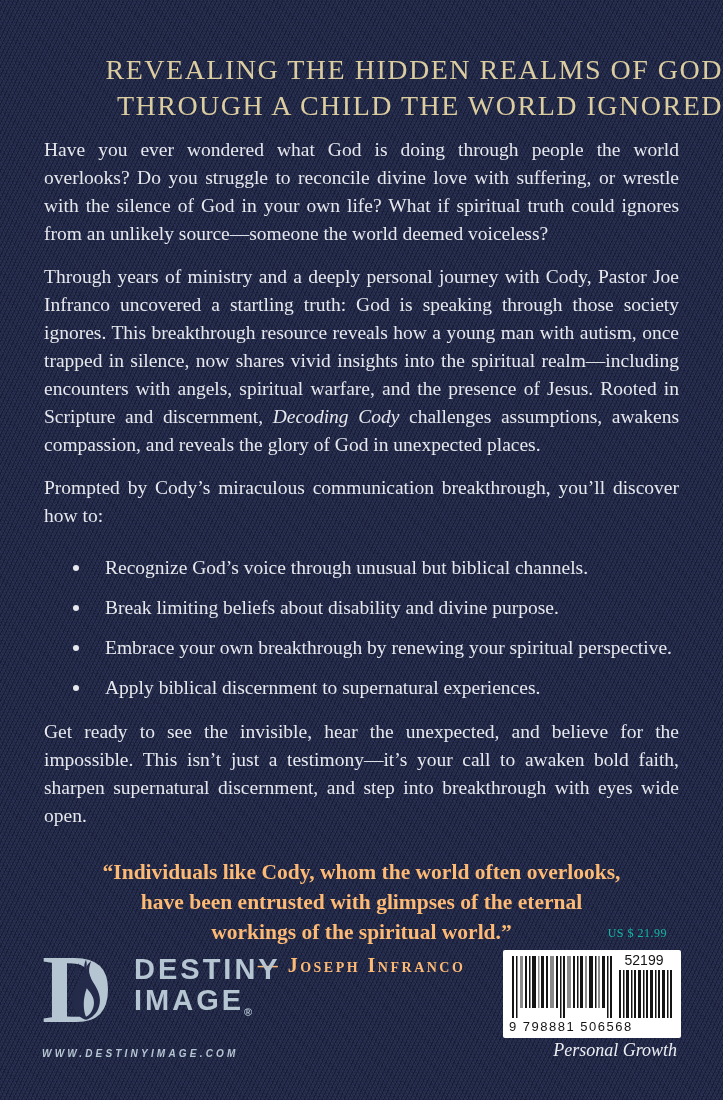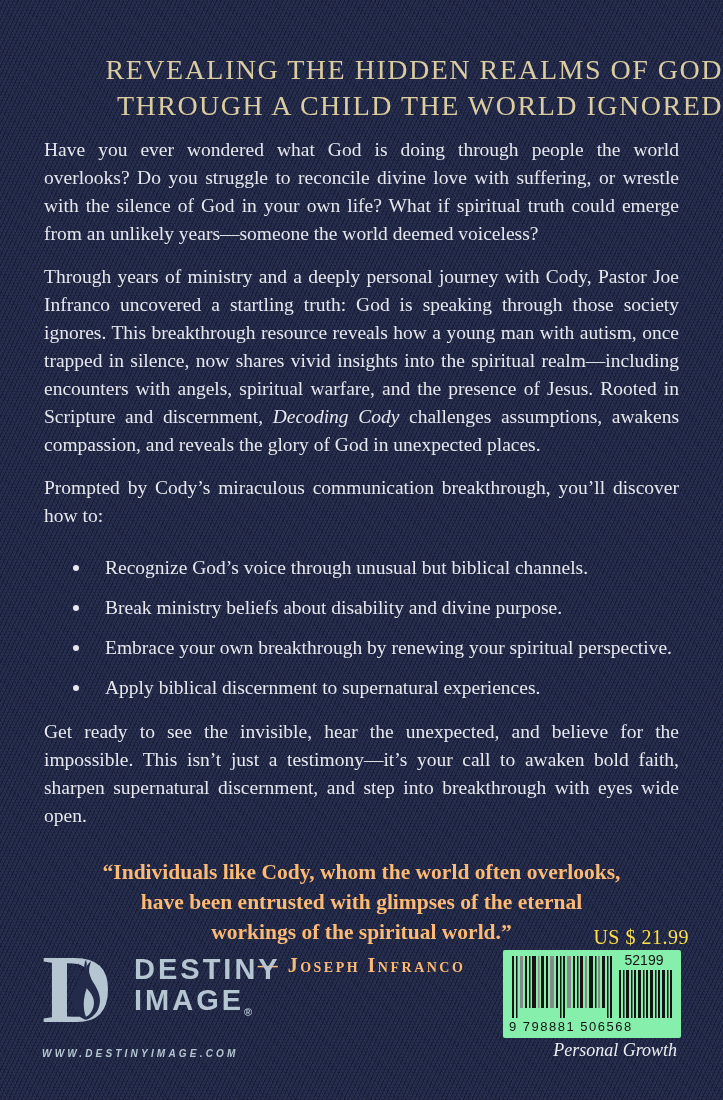--- a/index.html
+++ b/index.html
@@ -67,31 +67,31 @@
   .endorsement .attribution {
     margin-top: 3px;
     font-variant: small-caps;
     letter-spacing: 2.5px;
     font-size: 20px;
     text-align: center;
   }
 
   .price {
     position: absolute;
-    top: 926px; right: 34px;
-    color: #fde047;
-    font-size: 20px;
+    top: 926px; right: 56px;
+    color: #14b8a6;
+    font-size: 12px;
     letter-spacing: 0.5px;
   }
 
   .barcode-box {
     position: absolute;
     top: 950px; left: 503px;
     width: 178px; height: 88px;
-    background: #86efac;
+    background: #ffffff;
     border-radius: 2px;
   }
   .barcode-box svg { display: block; }
 
   .category {
     position: absolute;
     top: 1040px; right: 46px;
     color: #eceef2;
     font-style: italic;
     font-size: 18px;
@@ -148,29 +148,29 @@
 <body>
 
 <div>
 
   <div class="headline">
     <div>REVEALING THE HIDDEN REALMS OF GOD</div>
     <div>THROUGH A CHILD THE WORLD IGNORED</div>
   </div>
 
   <div class="content">
-    <p>Have you ever wondered what God is doing through people the world overlooks? Do you struggle to reconcile divine love with suffering, or wrestle with the silence of God in your own life? What if spiritual truth could emerge from an unlikely years—someone the world deemed voiceless?</p>
+    <p>Have you ever wondered what God is doing through people the world overlooks? Do you struggle to reconcile divine love with suffering, or wrestle with the silence of God in your own life? What if spiritual truth could ignores from an unlikely source—someone the world deemed voiceless?</p>
 
     <p><span>Through years of ministry and a deeply personal journey with Cody, Pastor Joe Infranco uncovered a startling truth: God is speaking through those society ignores. This breakthrough resource reveals how a young man with autism, once trapped in silence, now shares vivid insights into the spiritual realm—including encounters with angels, spiritual warfare, and the presence of Jesus. Rooted in Scripture and discernment, </span><span class="book-title">Decoding Cody</span><span> challenges assumptions, awakens compassion, and reveals the glory of God in unexpected places.</span></p>
 
     <p>Prompted by Cody’s miraculous communication breakthrough, you’ll discover how to:</p>
 
     <ul class="benefits">
       <li><span class="dot"></span><span>Recognize God’s voice through unusual but biblical channels.</span></li>
-      <li><span class="dot"></span><span>Break ministry beliefs about disability and divine purpose.</span></li>
+      <li><span class="dot"></span><span>Break limiting beliefs about disability and divine purpose.</span></li>
       <li><span class="dot"></span><span>Embrace your own breakthrough by renewing your spiritual perspective.</span></li>
       <li><span class="dot"></span><span>Apply biblical discernment to supernatural experiences.</span></li>
     </ul>
 
     <p>Get ready to see the invisible, hear the unexpected, and believe for the impossible. This isn’t just a testimony—it’s your call to awaken bold faith, sharpen supernatural discernment, and step into breakthrough with eyes wide open.</p>
 
     <div class="endorsement">
       <div>“Individuals like Cody, whom the world often overlooks,</div>
       <div>have been entrusted with glimpses of the eternal</div>
       <div>workings of the spiritual world.”</div>

